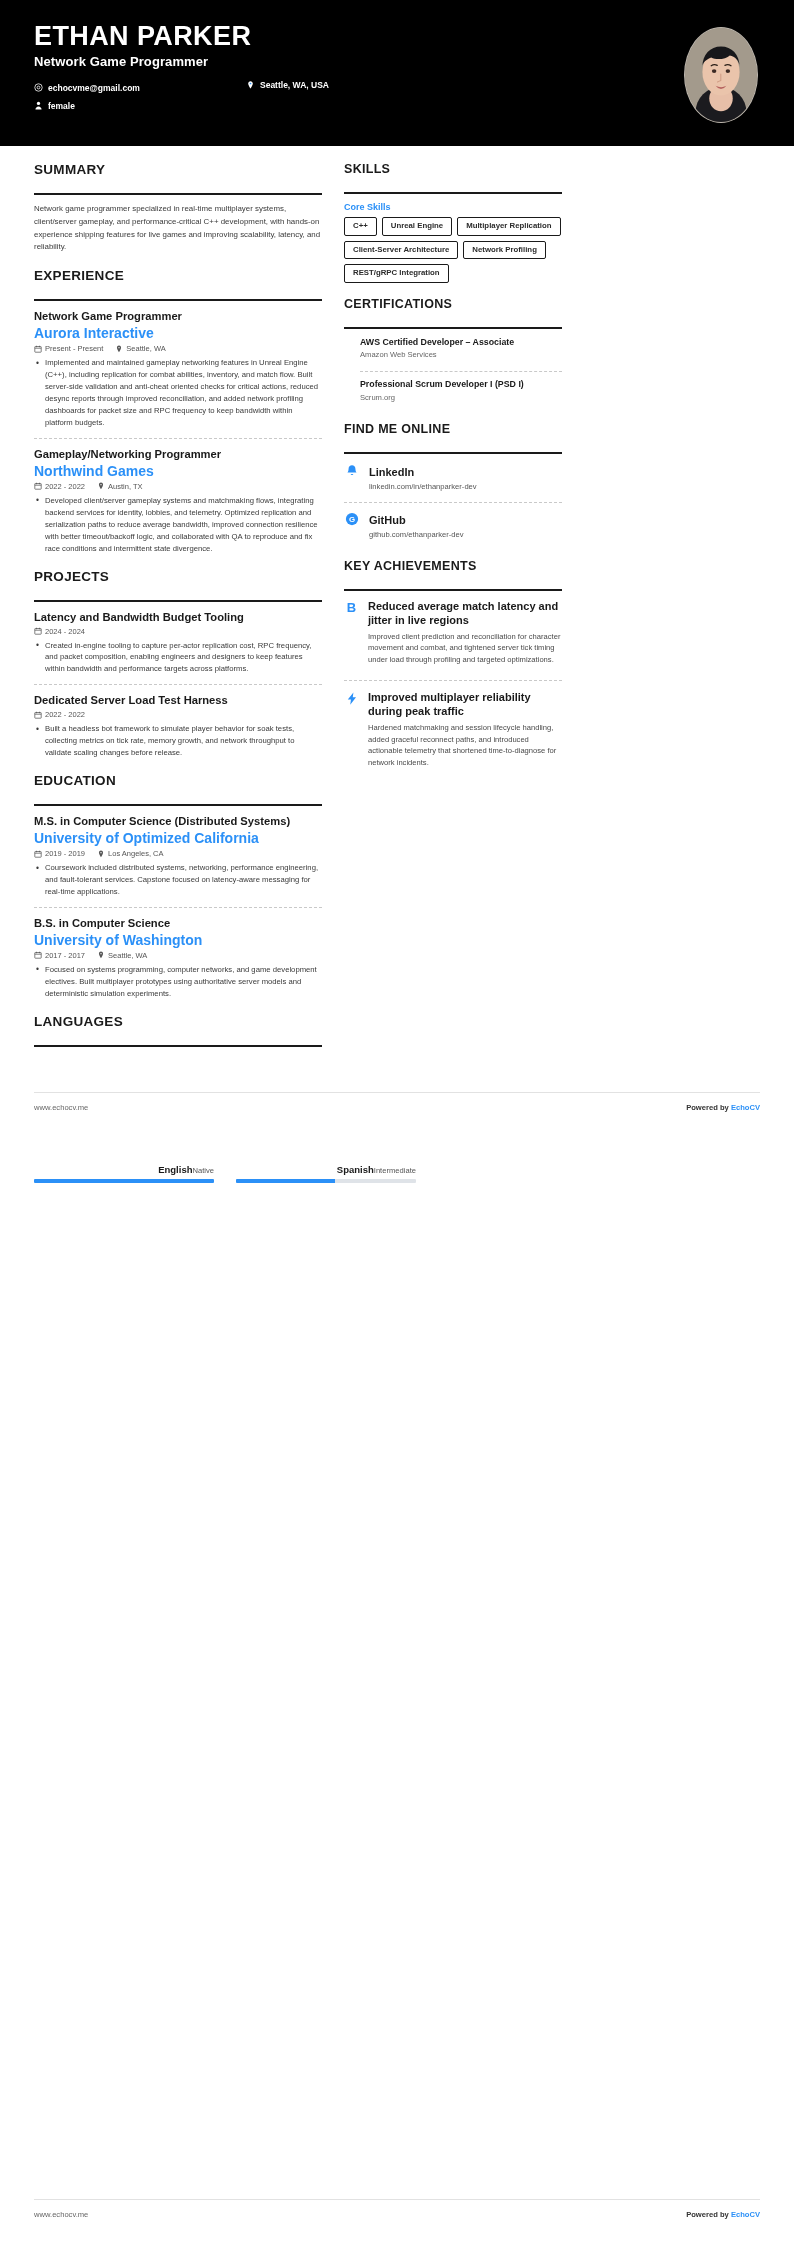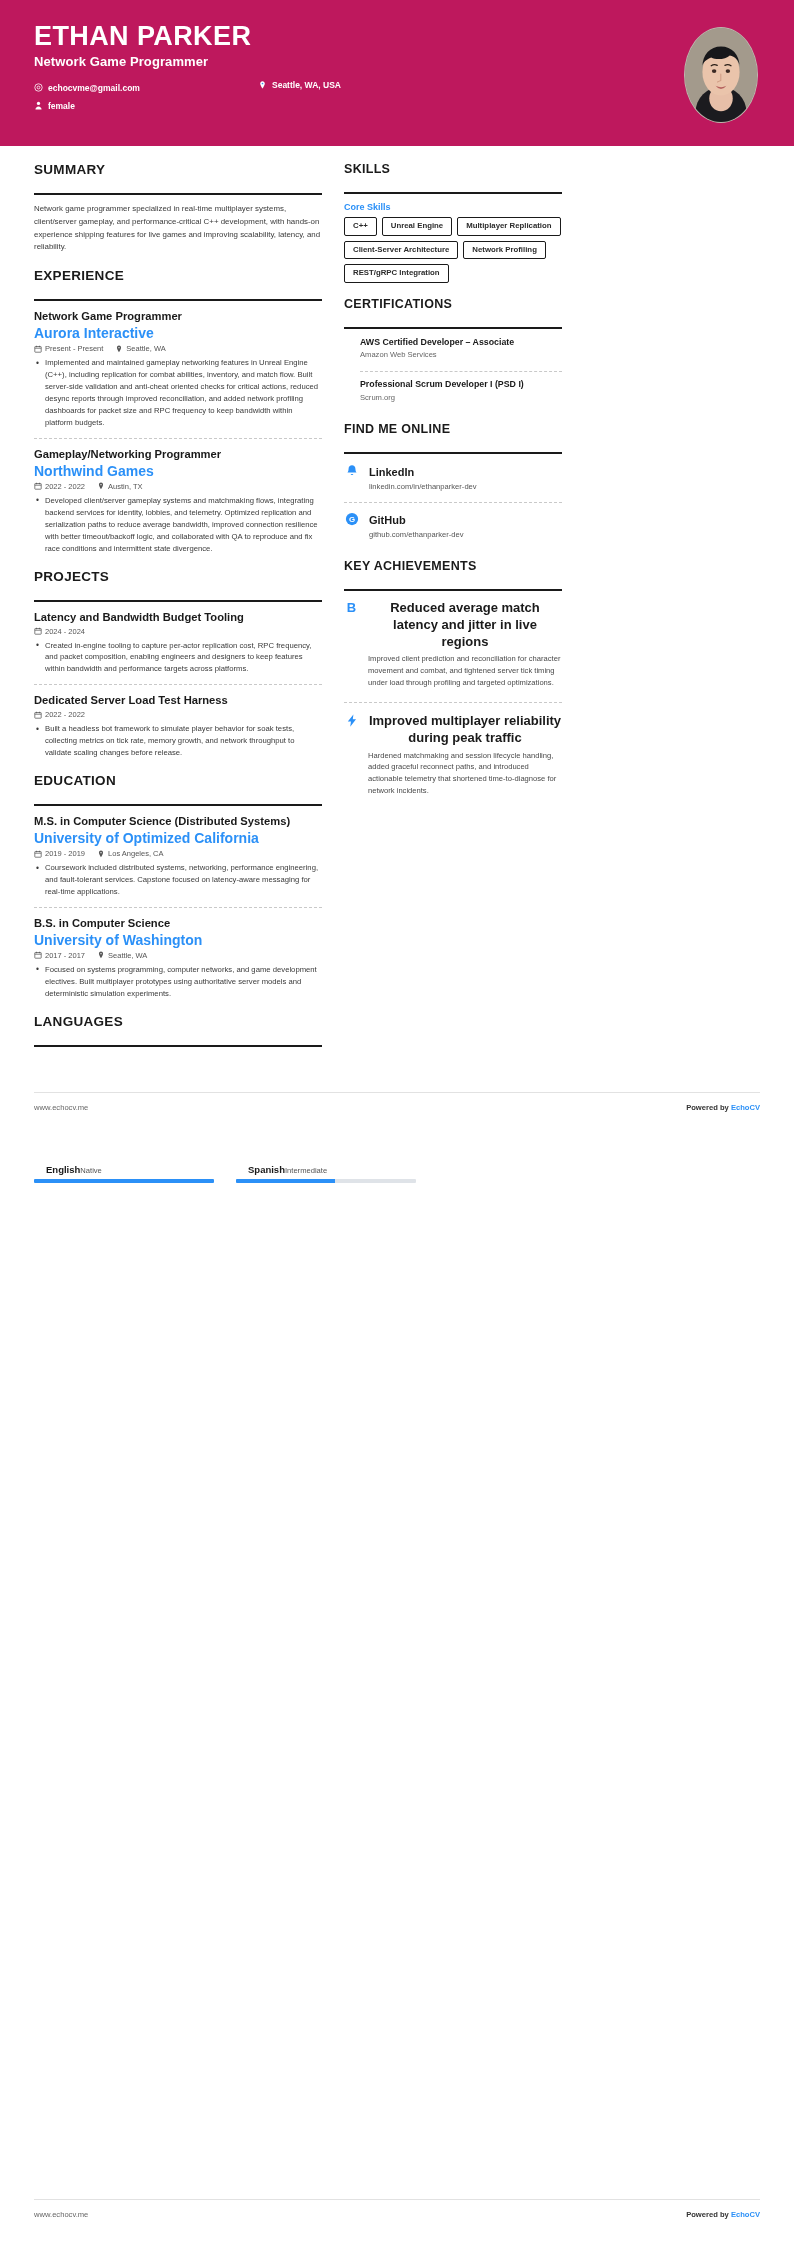--- a/index.html
+++ b/index.html
@@ -11,21 +11,21 @@
   }
   .page {
     position: relative;
     width: 794px;
     min-height: 2246px;
     background: #fff;
   }
 
   
   .header {
-    background: #be185d;
+    background: #000000;
     height: 146px;
     position: relative;
     padding: 22px 34px 0 34px;
   }
   .name {
     font-size: 27px;
     font-weight: 700;
     letter-spacing: 0.4px;
     color: #ffffff;
     line-height: 1.05;
@@ -49,21 +49,21 @@
     margin-bottom: 3px;
   }
   .contact-item {
     display: flex;
     align-items: center;
     gap: 5px;
     font-size: 8.5px;
     font-weight: 700;
     color: #ffffff;
   }
-  .contact-item.loc-pos { position: absolute; left: 224px; top: 0; }
+  .contact-item.loc-pos { position: absolute; left: 212px; top: 0; }
   .cico { width: 9px; height: 10px; display: inline-block; position: relative; flex: 0 0 auto; }
   .cico svg { display: block; }
   .avatar {
     position: absolute;
     right: 36px;
     top: 27px;
     width: 74px;
     height: 96px;
     border-radius: 50%;
     overflow: hidden;
@@ -207,28 +207,28 @@
   .ach-row + .ach-row { border-top: 1px dashed #c9c9c9; padding-top: 9px; }
   .ach-ico {
     width: 15px; height: 16px;
     flex: 0 0 auto;
     display: flex; align-items: flex-start; justify-content: center;
     color: #2b90f7;
     font-size: 13px;
     font-weight: 700;
     margin-top: 1px;
   }
-  .ach-title { font-size: 13px; font-weight: 700; color: #1a1a1a; line-height: 1.32; text-align: center; }
+  .ach-title { font-size: 11px; font-weight: 700; color: #1a1a1a; line-height: 1.32; }
   .ach-desc { font-size: 7.6px; line-height: 1.55; color: #4a4a4a; margin-top: 3px; }
 
   
   .langs-sec { padding: 0 34px; margin-top: 2px; }
   .lang-grid { display: flex; gap: 22px; margin-top: 9px; }
   .lang-col { width: 180px; }
-  .lang-head { display: flex; justify-content: flex-start; align-items: baseline; margin-left: 12px; }
+  .lang-head { display: flex; justify-content: flex-end; align-items: baseline; }
   .lang-name { font-size: 9.5px; font-weight: 700; color: #1a1a1a; }
   .lang-level { font-size: 7.6px; color: #555; }
   .lang-bar {
     height: 4px;
     background: #dfe3e8;
     margin-top: 4px;
     border-radius: 1px;
     overflow: hidden;
   }
   .lang-bar span { display: block; height: 100%; background: #2b90f7; }

